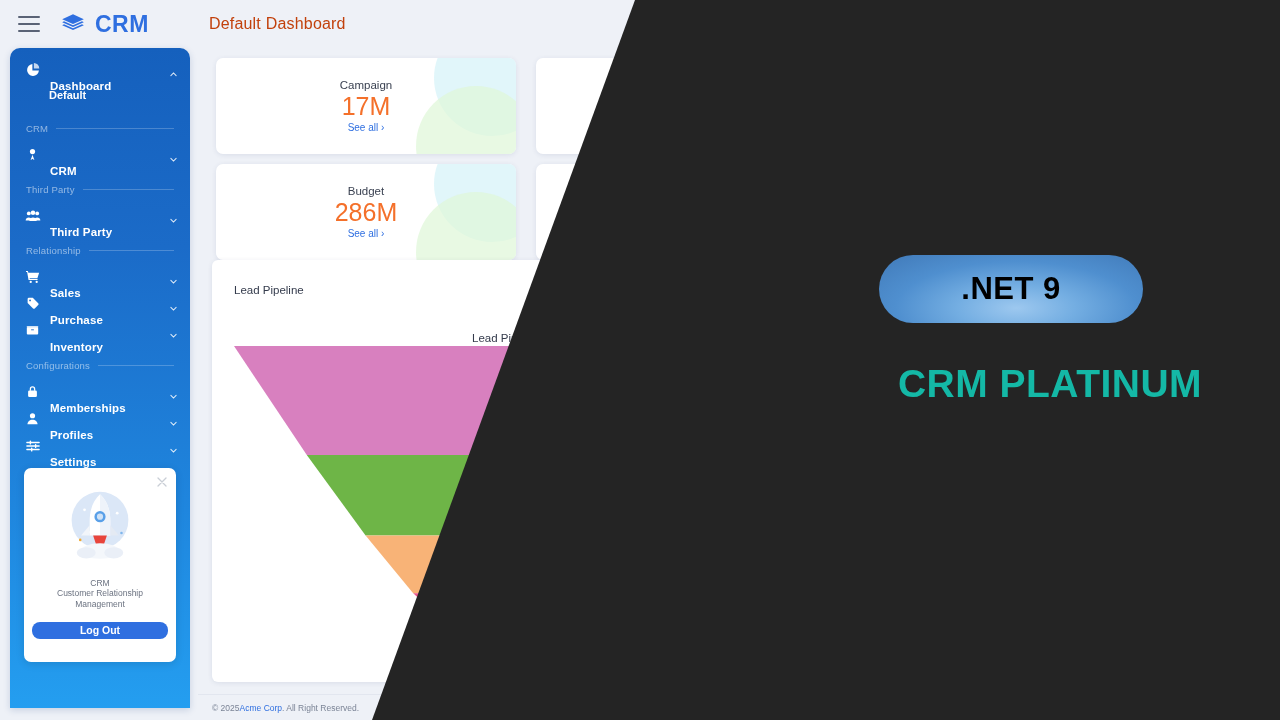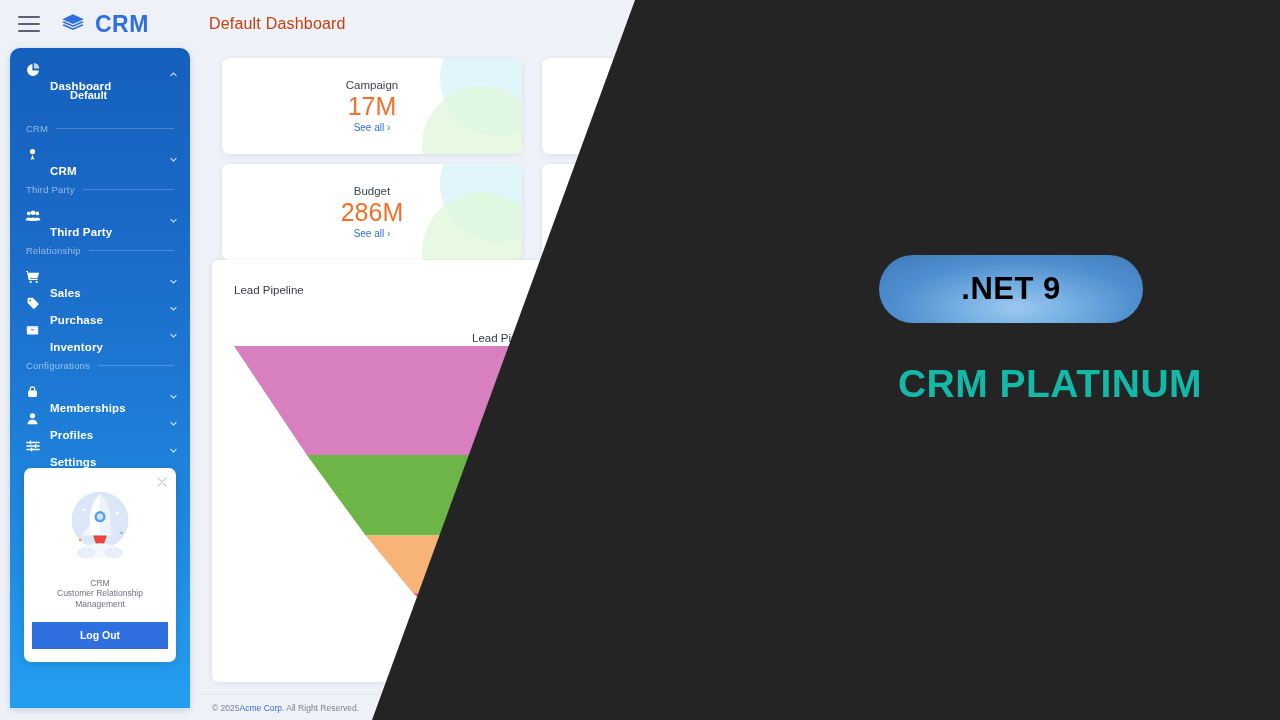--- a/index.html
+++ b/index.html
@@ -47,21 +47,21 @@
     display:flex; align-items:center; height:27px;
     padding:0 12px 0 14px; color:#fff; cursor:pointer;
   }
   .nav-icon {
     width:17px; margin-right:9px; display:flex; align-items:center; justify-content:center;
     flex:none;
   }
   .nav-label { font-size:11.5px; font-weight:bold; letter-spacing:.15px; flex:1;margin-top:32px; }
   .chev { width:9px; height:9px; flex:none; opacity:.85; }
   .subitem {
-    padding-left:60px; font-size:11px; font-weight:bold; color:#fff;
+    padding-left:39px; font-size:11px; font-weight:bold; color:#fff;
     height:24px; display:flex; align-items:center; cursor:pointer;
   }
   .group-head {
     display:flex; align-items:center; gap:8px;
     padding:0 16px 0 16px; height:26px; margin-top:8px;
   }
   .group-head span {
     font-size:9.5px; color:rgba(255,255,255,.52); white-space:nowrap; letter-spacing:.2px;
   }
   .group-head i { flex:1; height:1px; background:rgba(255,255,255,.22); display:block; }
@@ -74,30 +74,30 @@
     box-shadow:0 2px 8px rgba(0,0,0,.12);
   }
   .logout-close {
     position:absolute; right:8px; top:6px; width:12px; height:12px;
     opacity:.45; cursor:pointer;
   }
   .rocket-wrap { margin-top:6px; }
   .logout-t1 { font-size:8.5px; color:#6b7280; margin-top:4px; }
   .logout-t2 { font-size:8.5px; color:#6b7280; text-align:center; line-height:1.35; }
   .logout-btn {
-    margin-top:11px; width:136px; height:27px; border-radius:0;
+    margin-top:11px; width:136px; height:17px; border-radius:8px;
     background:#2f6fe0; color:#fff; font-size:10.5px; font-weight:bold;
     display:flex; align-items:center; justify-content:center; cursor:pointer; border:none;
     font-family:inherit;
   }
 
   
   .main { position:absolute; left:198px; top:48px; right:0; bottom:0; }
 
-  .cards-row { position:absolute; left:24px; top:10px; display:flex; gap:20px; }
+  .cards-row { position:absolute; left:18px; top:10px; display:flex; gap:20px; }
   .stat-col { display:flex; flex-direction:column; gap:10px; }
   .stat-card {
     width:300px; height:96px; background:#fff; border-radius:7px;
     box-shadow:0 1px 5px rgba(40,60,110,.10);
     position:relative; overflow:hidden;
     display:flex; flex-direction:column; align-items:center; justify-content:center;
   }
   .blob1 {
     position:absolute; right:-34px; top:-38px; width:116px; height:116px;
     border-radius:50%; background:#d6f3f8; opacity:.72;

